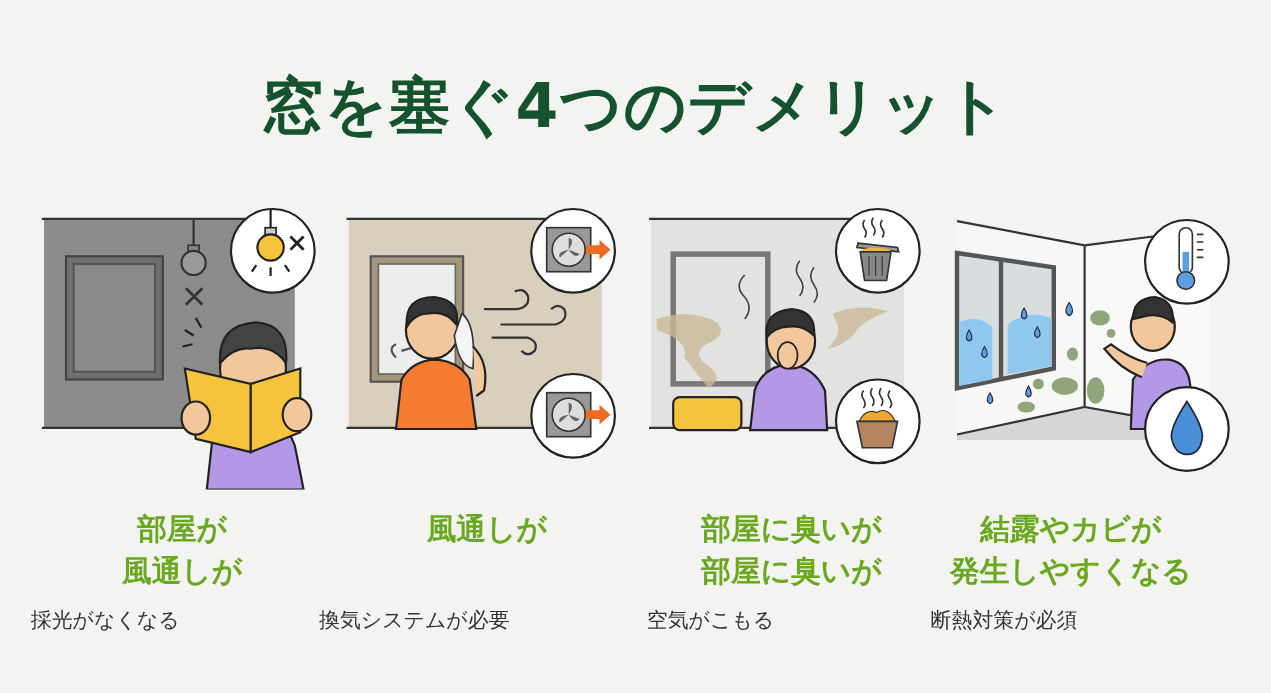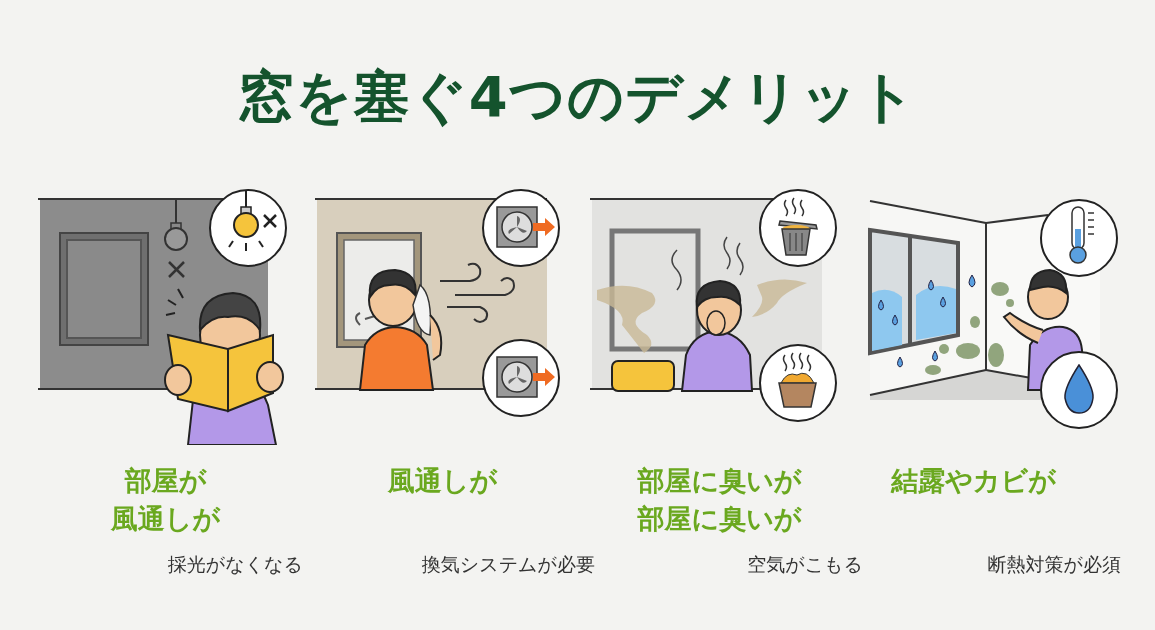--- a/index.html
+++ b/index.html
@@ -14,21 +14,21 @@
     font-size:56px; font-weight:bold; color:#14532d; letter-spacing:1px;
     line-height:70px;
   }
   .card { position:absolute; top:185px; width:275px; }
   .card svg { display:block; }
   .heading {
     position:absolute; top:462px; width:275px; text-align:center;
     color:#6aa81f; font-weight:bold; font-size:27px; line-height:38px;font-family:Liberation Serif, serif;
   }
   .sub {
-    position:absolute; top:550px; width:275px; text-align:right;
+    position:absolute; top:550px; width:275px; text-align:left;
     color:#333; font-size:19px; line-height:28px;
   }
 </style>
 </head>
 <body>
 
 <div class="title">窓を塞ぐ4つのデメリット</div>
 
 <div class="card" style="left:28px">
   <svg width="275" height="260" viewBox="0 0 275 260">
@@ -216,18 +216,19 @@
 </div>
 <div class="heading" style="left:305px">
   <div>風通しが</div>
 </div>
 <div class="heading" style="left:582px">
   <div>部屋に臭いが</div>
   <div>部屋に臭いが</div>
 </div>
 <div class="heading" style="left:836px">
   <div>結露やカビが</div>
+  <div>発生しやすくなる</div>
 </div>
 
 <div class="sub" style="left:28px">採光がなくなる</div>
-<div class="sub" style="left:320px">換気システムが必要</div>
+<div class="sub" style="left:290px">換気システムが必要</div>
 <div class="sub" style="left:588px">空気がこもる</div>
 <div class="sub" style="left:846px">断熱対策が必須</div>
 
 </body></html>

